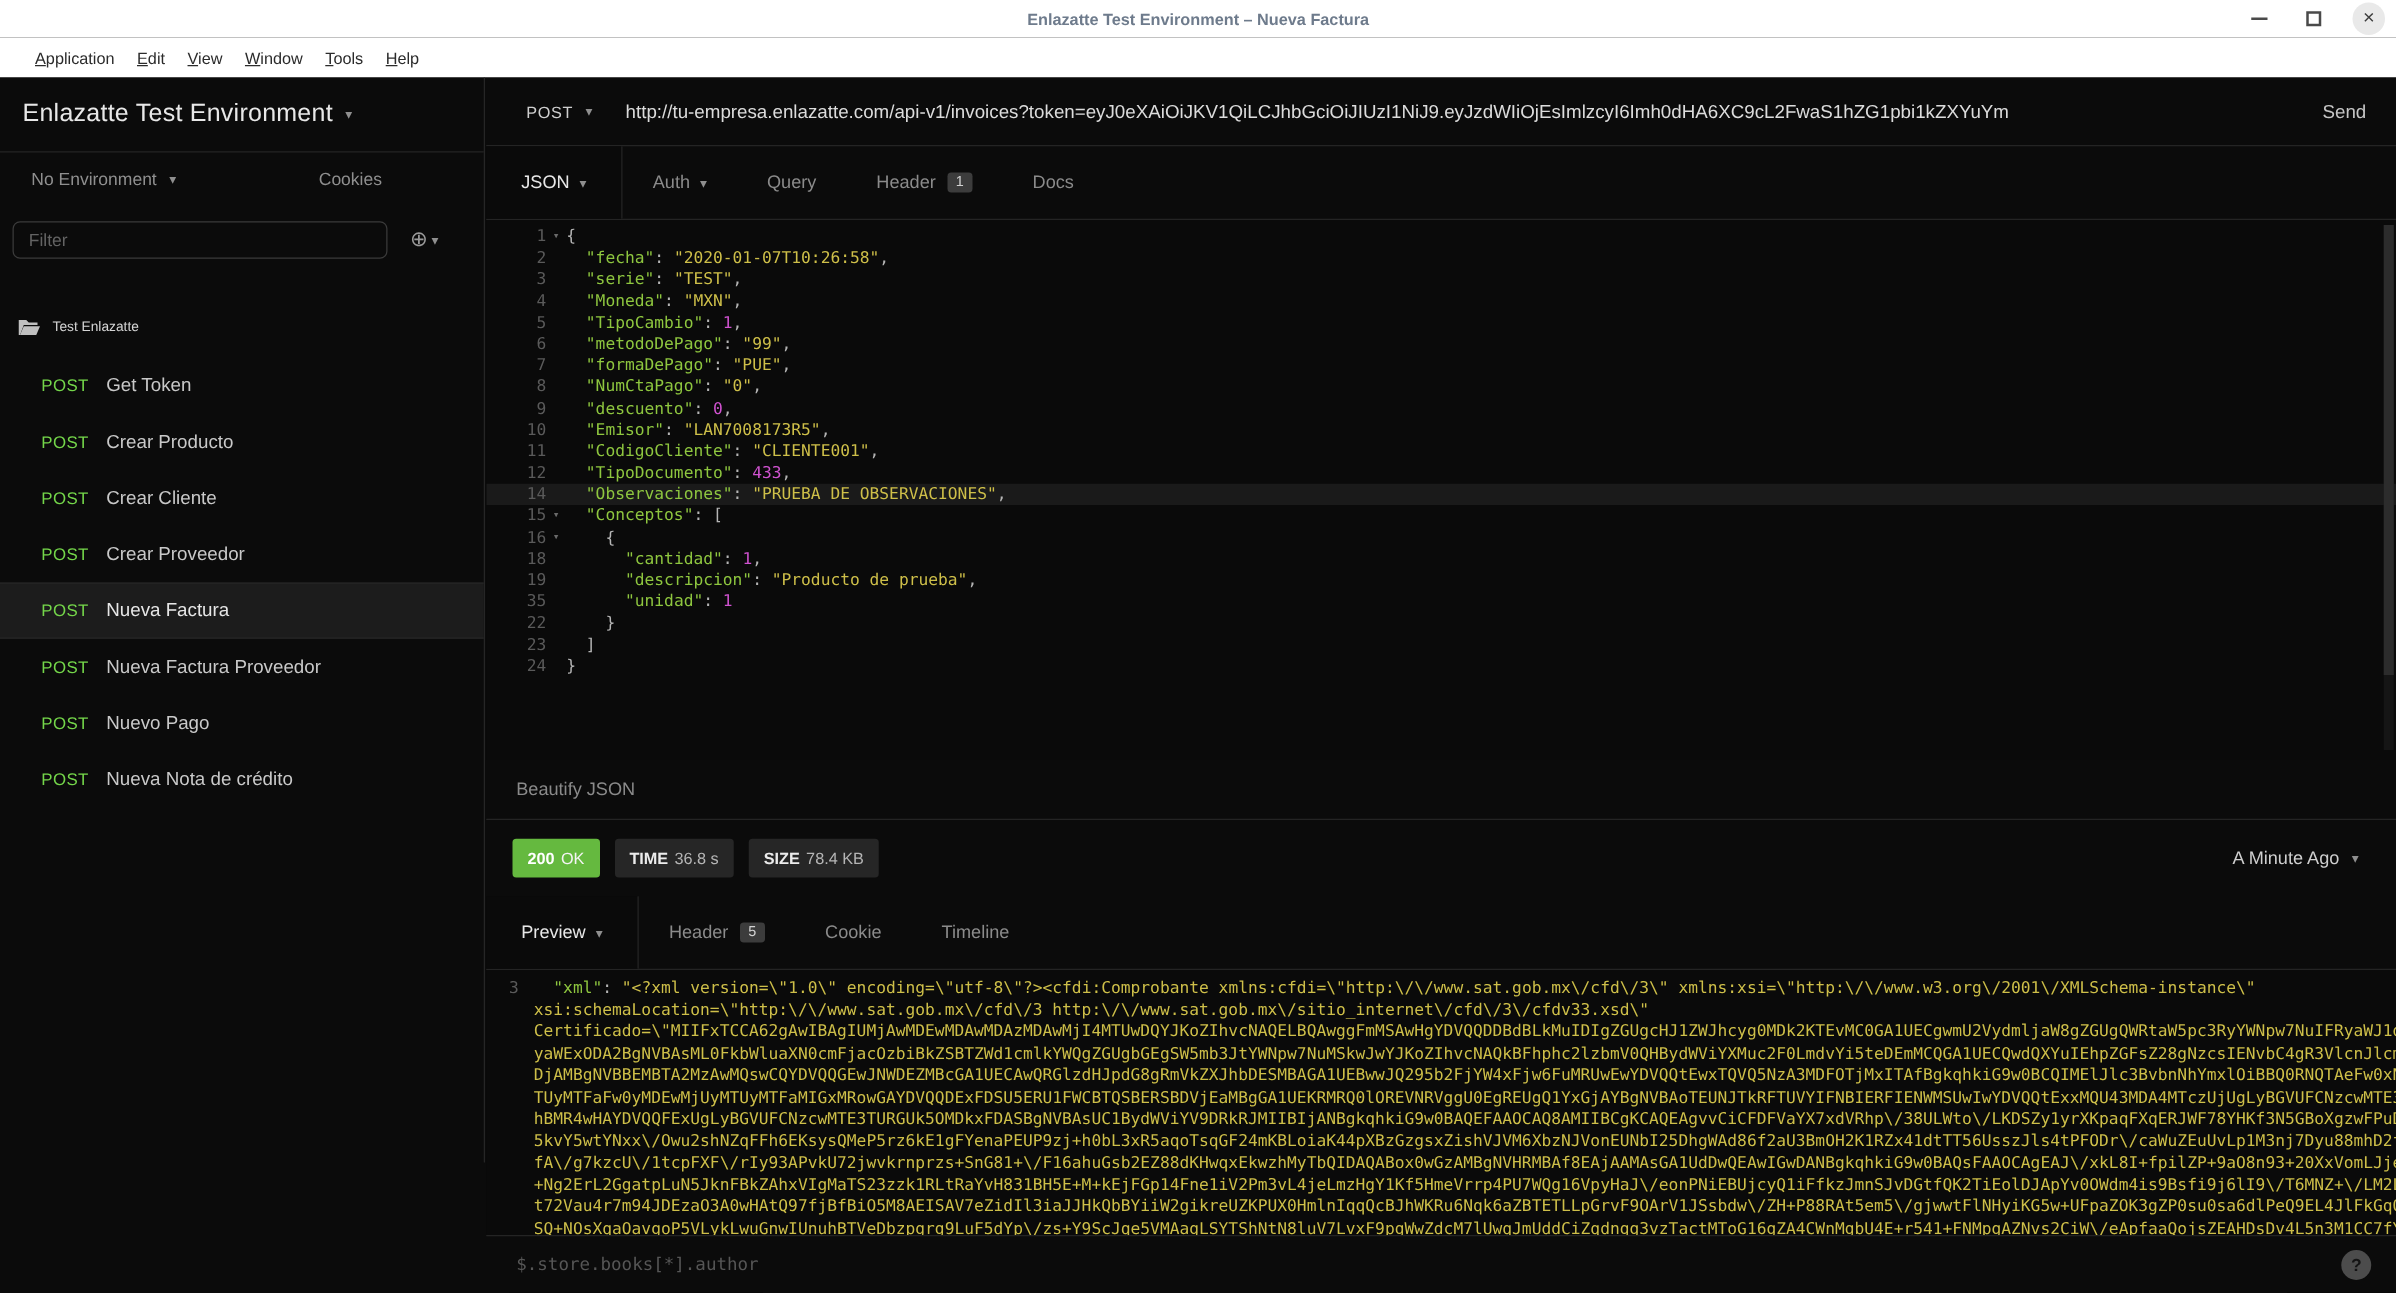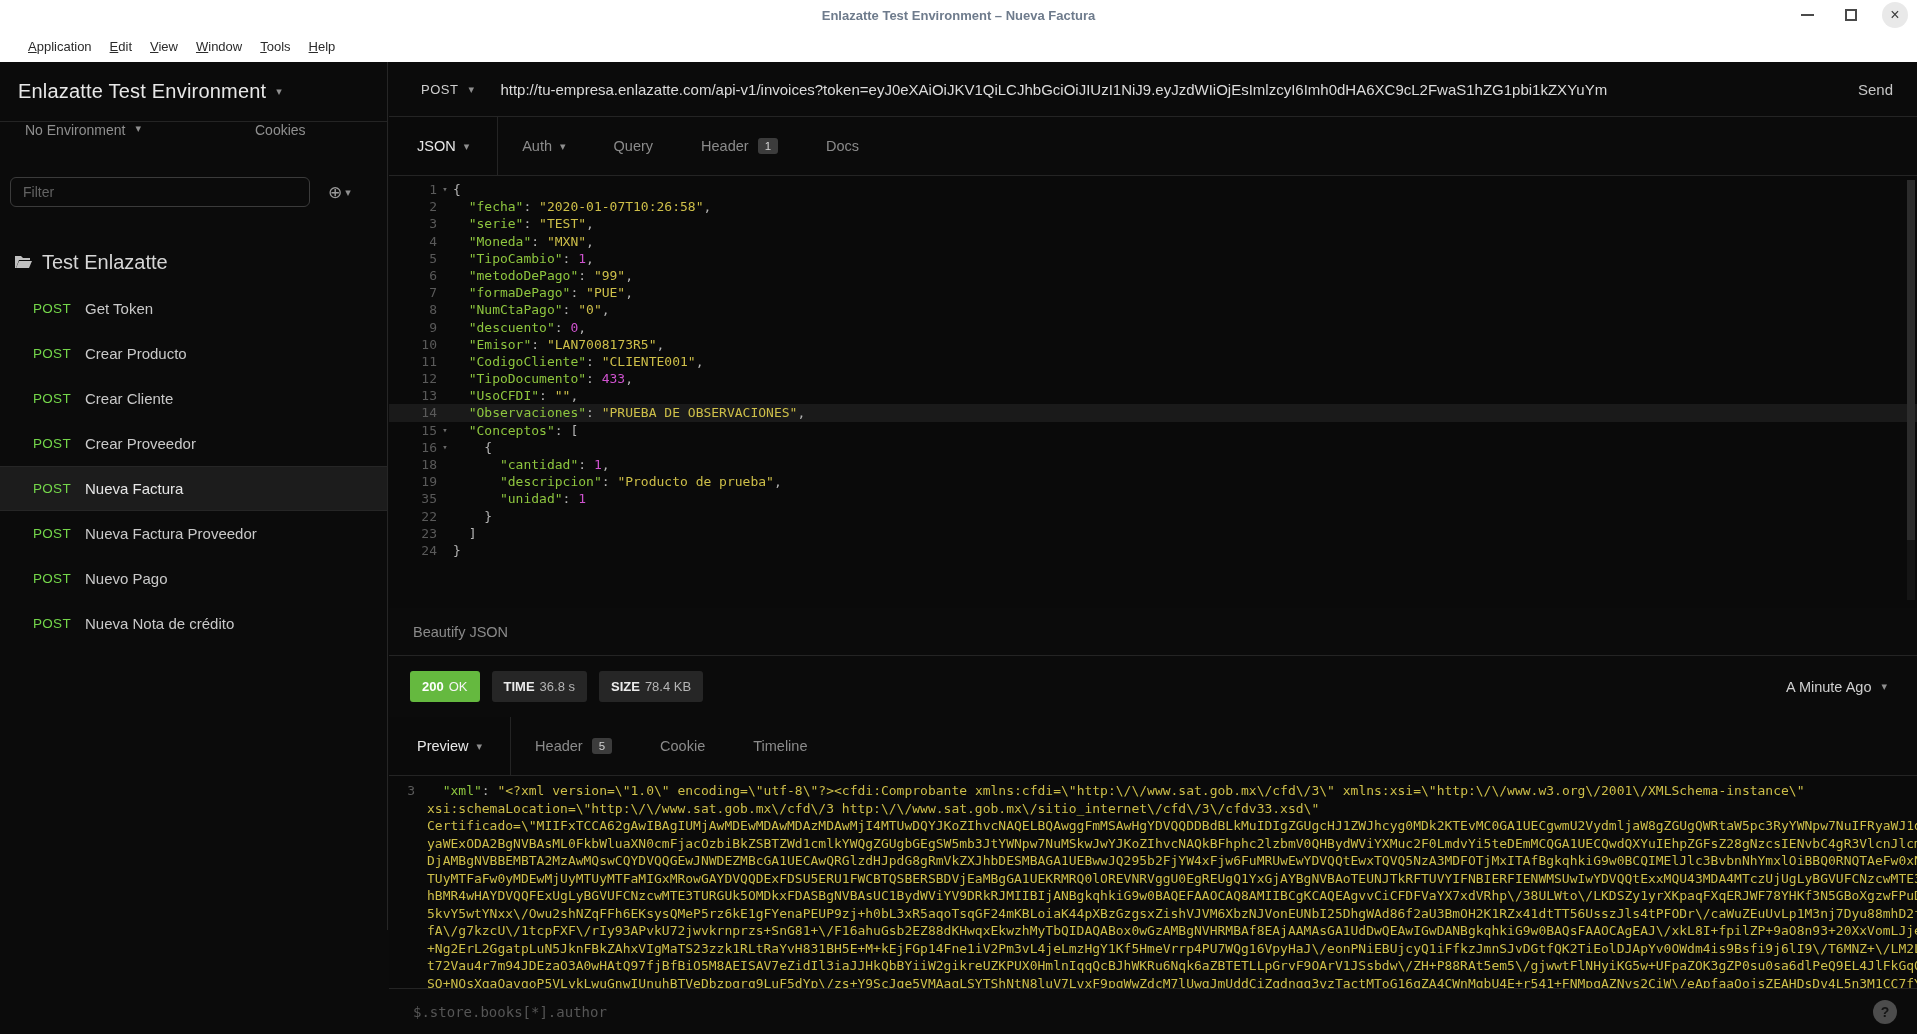--- a/index.html
+++ b/index.html
@@ -23,33 +23,33 @@
   .menu-item u { text-decoration:underline; }
 
   
   #app { position:absolute; left:0; top:62px; width:1917px; height:972px; background:#0b0b0b; color:#d6d6d6; }
 
   
   #sidebar { position:absolute; left:0; top:0; width:388px; height:868px; border-right:1px solid #262626; }
   #ws-header { height:60px; display:flex; align-items:center; padding-left:18px; border-bottom:1px solid #242424; }
   #ws-header .ws-title { font-size:20px; color:#e8e8e8; letter-spacing:.2px; }
   .caret { color:#8f8f8f; font-size:11px; margin-left:10px; }
-  #env-row { height:42px; display:flex; align-items:flex-start; padding-left:25px; }
+  #env-row { height:42px; display:flex; align-items:center; padding-left:25px; }
   #env-row .env-label { font-size:14px; color:#8f8f8f; }
   #cookies-link { position:absolute; left:255px; font-size:14px; color:#8f8f8f; }
   #filter-row { height:56px; display:flex; align-items:center; padding:0 10px; }
   #sb-filter { width:300px; height:30px; background:transparent; border:1px solid #3b3b3b; border-radius:6px;
                color:#bdbdbd; font-size:14px; padding:0 12px; outline:none;
                font-family:"Liberation Sans","DejaVu Sans",sans-serif; }
   #sb-filter::placeholder { color:#636363; }
   #add-req { margin-left:18px; color:#9a9a9a; font-size:17px; display:flex; align-items:center; }
   #add-req .caret { margin-left:3px; }
   #folder-row { margin-top:30px; height:24px; display:flex; align-items:center; padding-left:14px; }
   #folder-row svg { margin-right:9px; }
-  #folder-row .folder-name { font-size:20px; color:#d6d6d6; }
+  #folder-row .folder-name { font-size:11px; color:#d6d6d6; }
   #req-list { margin-top:12px; }
   .req-item { height:45px; display:flex; align-items:center; padding-left:33px; }
   .req-item.selected { background:#1c1c1c; border-top:1px solid #262626; border-bottom:1px solid #262626; }
   .req-method { font-size:13.5px; color:#74d64a; width:52px; letter-spacing:.3px; }
   .req-name { font-size:15px; color:#c9c9c9; }
   .req-item.selected .req-name { color:#e6e6e6; }
 
   
   #main { position:absolute; left:389px; top:0; width:1528px; height:972px; display:flex; flex-direction:column; }
 
@@ -233,21 +233,20 @@
           <div class="ed-line"><span class="ed-num">3</span><span class="ed-fold"></span><span class="ed-code"><span class="t-i">  </span><span class="t-k">"serie"</span><span class="t-p">: </span><span class="t-s">"TEST"</span><span class="t-p">,</span></span></div>
           <div class="ed-line"><span class="ed-num">4</span><span class="ed-fold"></span><span class="ed-code"><span class="t-i">  </span><span class="t-k">"Moneda"</span><span class="t-p">: </span><span class="t-s">"MXN"</span><span class="t-p">,</span></span></div>
           <div class="ed-line"><span class="ed-num">5</span><span class="ed-fold"></span><span class="ed-code"><span class="t-i">  </span><span class="t-k">"TipoCambio"</span><span class="t-p">: </span><span class="t-n">1</span><span class="t-p">,</span></span></div>
           <div class="ed-line"><span class="ed-num">6</span><span class="ed-fold"></span><span class="ed-code"><span class="t-i">  </span><span class="t-k">"metodoDePago"</span><span class="t-p">: </span><span class="t-s">"99"</span><span class="t-p">,</span></span></div>
           <div class="ed-line"><span class="ed-num">7</span><span class="ed-fold"></span><span class="ed-code"><span class="t-i">  </span><span class="t-k">"formaDePago"</span><span class="t-p">: </span><span class="t-s">"PUE"</span><span class="t-p">,</span></span></div>
           <div class="ed-line"><span class="ed-num">8</span><span class="ed-fold"></span><span class="ed-code"><span class="t-i">  </span><span class="t-k">"NumCtaPago"</span><span class="t-p">: </span><span class="t-s">"0"</span><span class="t-p">,</span></span></div>
           <div class="ed-line"><span class="ed-num">9</span><span class="ed-fold"></span><span class="ed-code"><span class="t-i">  </span><span class="t-k">"descuento"</span><span class="t-p">: </span><span class="t-n">0</span><span class="t-p">,</span></span></div>
           <div class="ed-line"><span class="ed-num">10</span><span class="ed-fold"></span><span class="ed-code"><span class="t-i">  </span><span class="t-k">"Emisor"</span><span class="t-p">: </span><span class="t-s">"LAN7008173R5"</span><span class="t-p">,</span></span></div>
           <div class="ed-line"><span class="ed-num">11</span><span class="ed-fold"></span><span class="ed-code"><span class="t-i">  </span><span class="t-k">"CodigoCliente"</span><span class="t-p">: </span><span class="t-s">"CLIENTE001"</span><span class="t-p">,</span></span></div>
           <div class="ed-line"><span class="ed-num">12</span><span class="ed-fold"></span><span class="ed-code"><span class="t-i">  </span><span class="t-k">"TipoDocumento"</span><span class="t-p">: </span><span class="t-n">433</span><span class="t-p">,</span></span></div>
-          <div class="ed-line"><span class="ed-num">13</span><span class="ed-fold"></span><span class="ed-code"><span class="t-i">  </span><span class="t-k">"UsoCFDI"</span><span class="t-p">: </span><span class="t-s">""</span><span class="t-p">,</span></span></div>
           <div class="ed-line active"><span class="ed-num">14</span><span class="ed-fold"></span><span class="ed-code"><span class="t-i">  </span><span class="t-k">"Observaciones"</span><span class="t-p">: </span><span class="t-s">"PRUEBA DE OBSERVACIONES"</span><span class="t-p">,</span></span></div>
           <div class="ed-line"><span class="ed-num">15</span><span class="ed-fold">▾</span><span class="ed-code"><span class="t-i">  </span><span class="t-k">"Conceptos"</span><span class="t-p">: [</span></span></div>
           <div class="ed-line"><span class="ed-num">16</span><span class="ed-fold">▾</span><span class="ed-code"><span class="t-i">    </span><span class="t-p">{</span></span></div>
           <div class="ed-line"><span class="ed-num">18</span><span class="ed-fold"></span><span class="ed-code"><span class="t-i">      </span><span class="t-k">"cantidad"</span><span class="t-p">: </span><span class="t-n">1</span><span class="t-p">,</span></span></div>
           <div class="ed-line"><span class="ed-num">19</span><span class="ed-fold"></span><span class="ed-code"><span class="t-i">      </span><span class="t-k">"descripcion"</span><span class="t-p">: </span><span class="t-s">"Producto de prueba"</span><span class="t-p">,</span></span></div>
           <div class="ed-line"><span class="ed-num">35</span><span class="ed-fold"></span><span class="ed-code"><span class="t-i">      </span><span class="t-k">"unidad"</span><span class="t-p">: </span><span class="t-n">1</span></span></div>
           <div class="ed-line"><span class="ed-num">22</span><span class="ed-fold"></span><span class="ed-code"><span class="t-i">    </span><span class="t-p">}</span></span></div>
           <div class="ed-line"><span class="ed-num">23</span><span class="ed-fold"></span><span class="ed-code"><span class="t-i">  </span><span class="t-p">]</span></span></div>
           <div class="ed-line"><span class="ed-num">24</span><span class="ed-fold"></span><span class="ed-code"><span class="t-i"></span><span class="t-p">}</span></span></div>
         </div>

